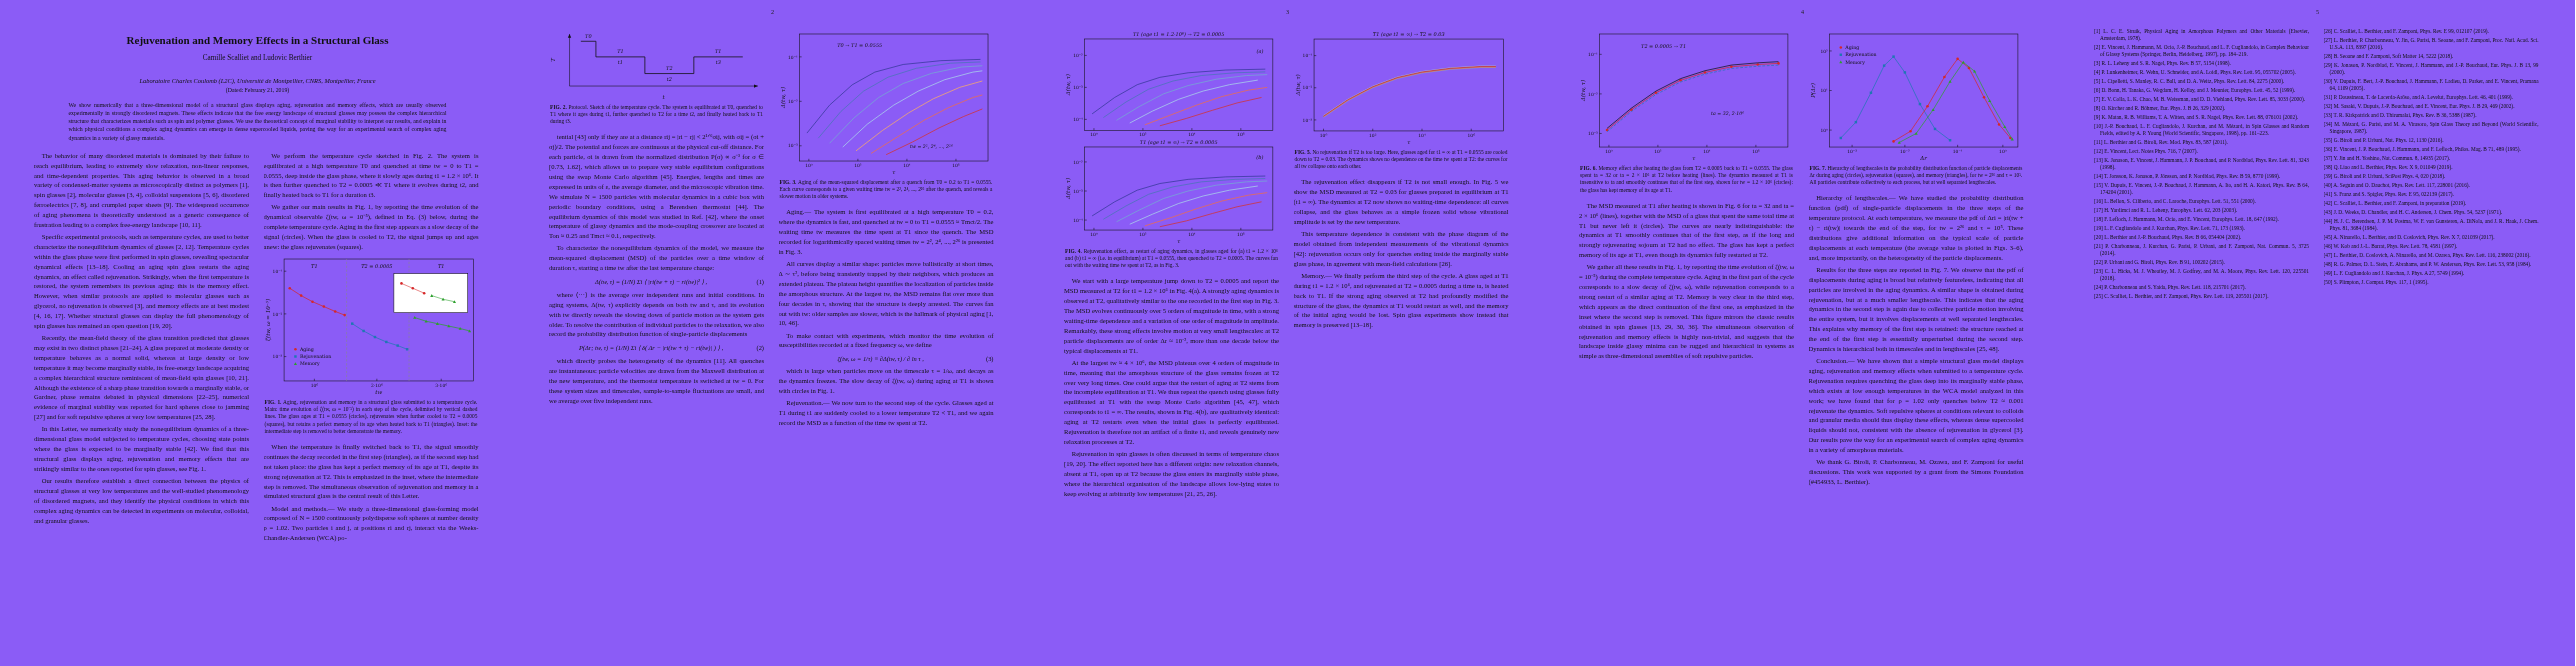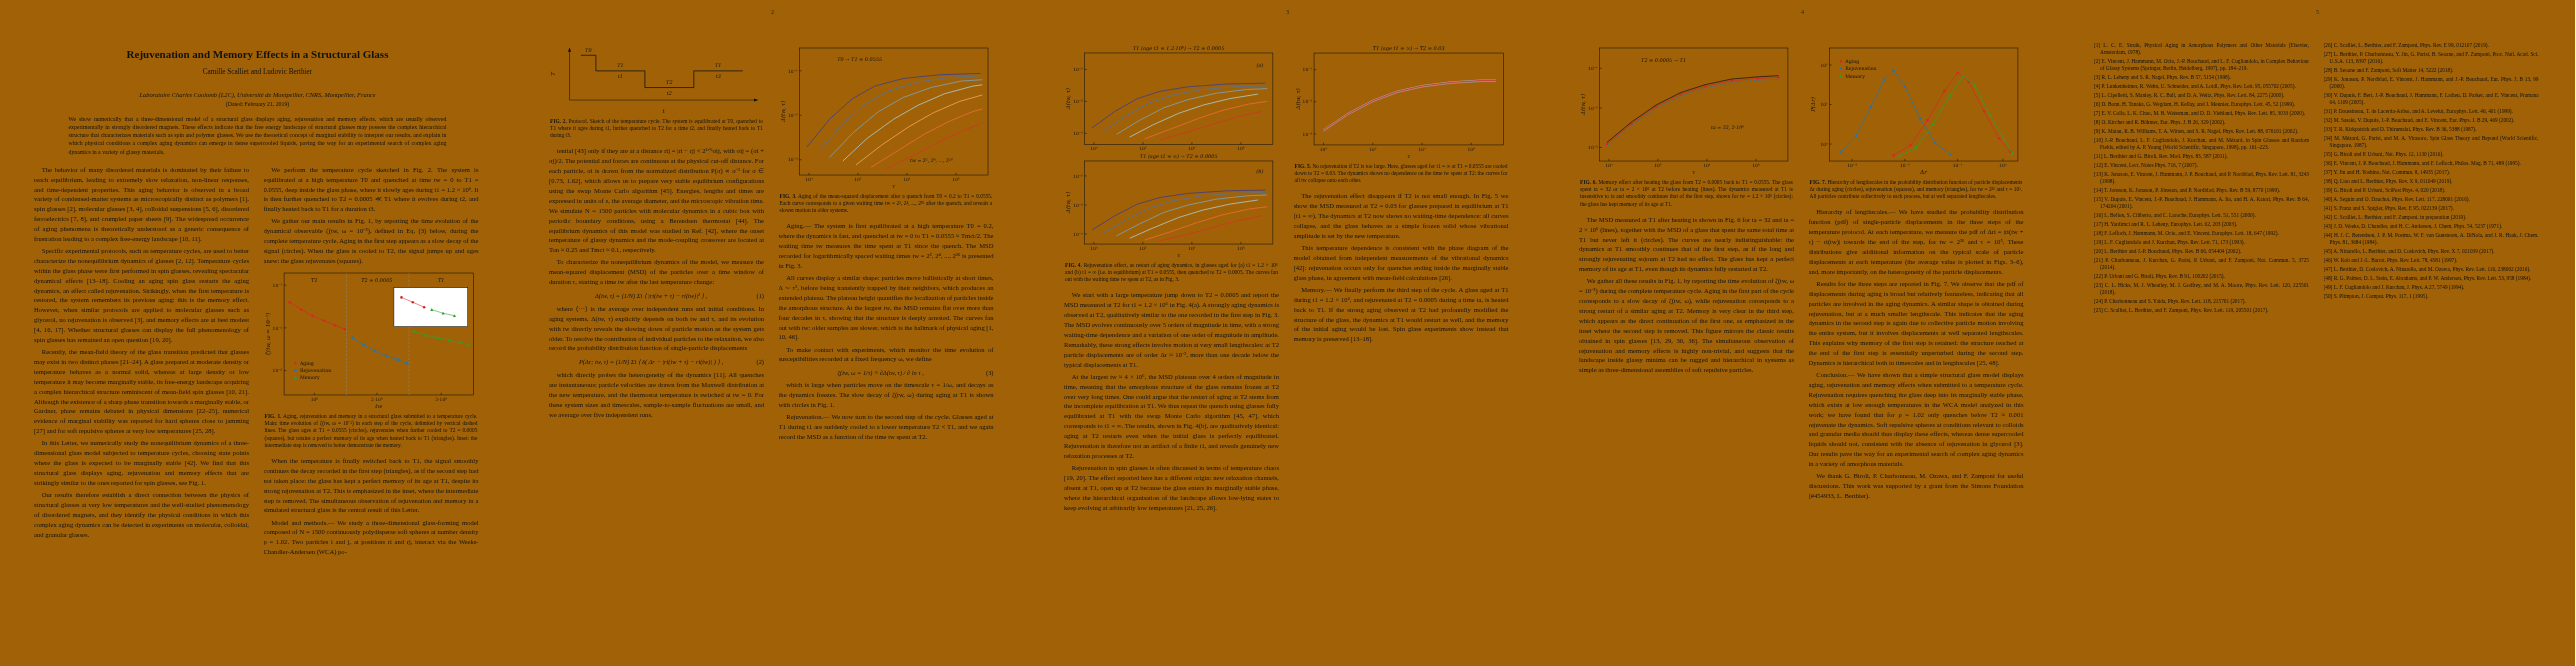--- a/index.html
+++ b/index.html
@@ -3,21 +3,21 @@
 <meta charset="utf-8">
 <style>
   html,body{margin:0;padding:0;background:#ffffff;}
   body{width:2576px;height:667px;overflow:hidden;color:#111;
        font-family:"Liberation Serif", serif;}
   .canvas{position:relative;width:2576px;height:667px;display:flex;}
   .arxiv-stamp{position:absolute;left:9px;top:61px;writing-mode:vertical-rl;
        transform:rotate(180deg);font-family:"Liberation Sans",sans-serif;
        font-size:14.5px;letter-spacing:2.8px;color:#6b6b6b;white-space:nowrap;}
   .page{width:515px;height:667px;box-sizing:border-box;position:relative;
-       padding:42px 34px 20px 34px;overflow:hidden;background:#a16207;}
+       padding:28px 34px 20px 34px;overflow:hidden;background:#8b5cf6;}
   .pagenum{position:absolute;top:9px;left:0;right:0;text-align:center;
        font-size:6.1px;color:#222;}
   .cols{display:flex;gap:14.5px;height:100%;}
   .col{width:215px;overflow:hidden;}
   
   .ph{ text-align:center;margin-bottom:9px;}
   .ptitle{font-size:11px;margin:5.6px 22px 6.7px;line-height:1.25;font-weight:bold;}
   .pauthors{font-size:7.2px;margin-bottom:15px;}
   .paffil{font-size:6.4px;font-style:italic;margin-bottom:2.8px;}
   .pdate{font-size:5.8px;margin-bottom:7.8px;}

